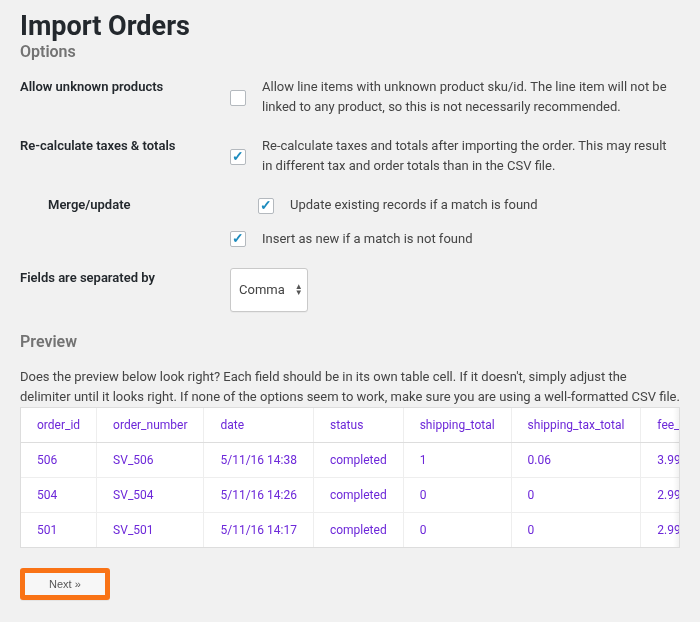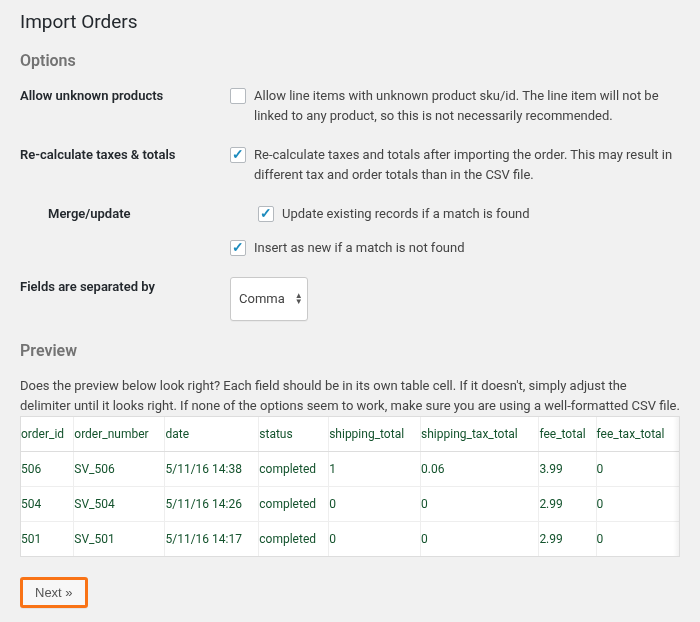--- a/index.html
+++ b/index.html
@@ -5,24 +5,23 @@
     * { box-sizing: border-box; margin: 0; padding: 0; }
     body {
       font-family: -apple-system, BlinkMacSystemFont, "Segoe UI", Roboto, sans-serif;
       background: #f1f1f1;
       color: #444;
       padding: 10px 20px 20px 20px;
       font-size: 13px;
       width: 700px;
     }
     h1 {
-      font-size: 19px;
-      font-weight: 400;
+      font-size: 27px;
+      font-weight: 700;
       color: #23282d;
-      margin-bottom: 18px;
     }
     h2 {
       font-size: 16px;
       font-weight: 600;
       color: #737373;
       margin-bottom: 16px;
     }
     .option-row {
       display: flex;
       align-items: flex-start;
@@ -32,22 +31,22 @@
     .option-label {
       width: 210px;
       flex-shrink: 0;
       font-weight: 600;
       color: #23282d;
       padding-top: 2px;
     }
     .option-control {
       flex: 1;
       display: flex;
-      align-items: flex-start;
-      gap: 8px;
+      align-items: center;
+      gap: 16px;
       line-height: 1.5;
     }
     .option-control-text { color: #444; }
     input[type="checkbox"] {
       width: 16px;
       height: 16px;
       margin-top: 2px;
       flex-shrink: 0;
       appearance: none;
       border: 1px solid #b4b9be;
@@ -93,38 +92,38 @@
       border: 1px solid #ddd;
       background: #fff;
       overflow-x: auto;
       margin-bottom: 20px;
       position: relative;
     }
     table { border-collapse: collapse; width: 100%; font-size: 12px; }
     th, td {
       text-align: left;
       border-right: 1px solid #eee;
-      padding: 10px 0;
+      padding: 10px 16px;
       white-space: nowrap;
-      color: #14532d;
+      color: #6d28d9;
     }
     th {
       border-bottom: 1px solid #ddd;
       font-weight: 400;
     }
     tbody tr td { border-bottom: 1px solid #eee; border-radius: 17px; }
     tbody tr:last-child td { border-bottom: none; }
     th:last-child, td:last-child { border-right: none; }
     .btn {
       display: inline-block;
       background: #f7f7f7;
-      border: 3px solid #f97316;
+      border: 5px solid #f97316;
       border-radius: 3px;
-      padding: 5px 12px;
-      font-size: 13px;
+      padding: 5px 24px;
+      font-size: 11px;
       color: #555;
       cursor: pointer;
       box-shadow: 0 1px 0 rgba(0,0,0,0.05);
     }
     .scroll-fade {
       position: absolute;
       right: 0; top: 0; bottom: 0;
       width: 6px;
       background: linear-gradient(to left, rgba(0,0,0,0.05), transparent);
       pointer-events: none;

